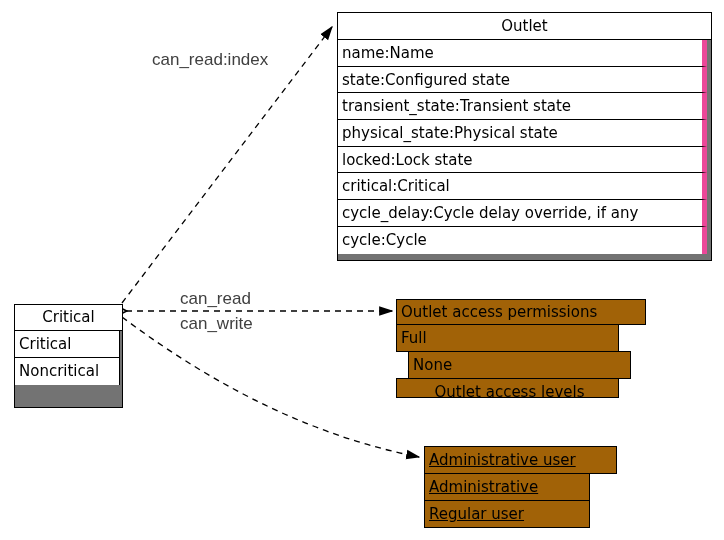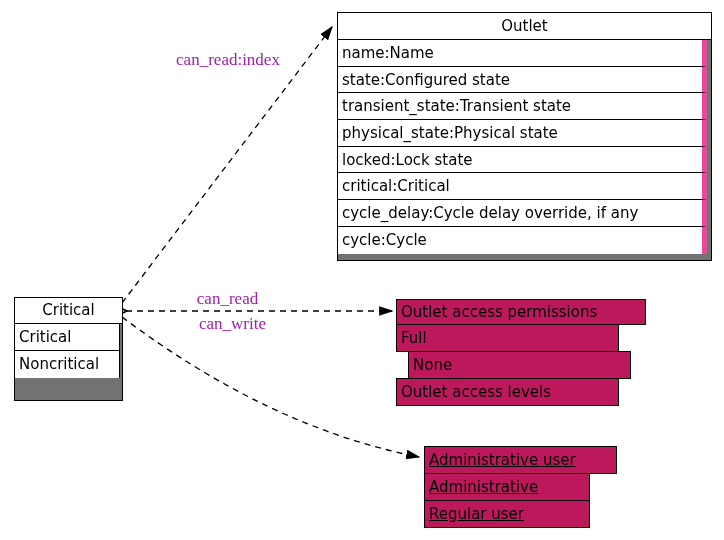--- a/index.html
+++ b/index.html
@@ -15,26 +15,26 @@
   .cell{box-sizing:border-box;background:#fff;padding-left:4px;white-space:nowrap;overflow:hidden;}
   
   .outlet-hdr{height:26px;line-height:26px;}
   .outlet-row{width:369px;height:26.7px;line-height:26.7px;border-right:5px solid #ec4899;border-bottom:1px solid #000;}
   .outlet-row.last{border-bottom:none;}
   
   .crit-hdr{height:25px;line-height:25px;}
   .crit-row{width:105px;height:27px;line-height:27px;border-right:1px solid #000;border-bottom:1px solid #000;}
   .crit-row.last{border-bottom:none;}
   
-  .stack-cell{border:1px solid #000;background:#be185d;box-sizing:border-box;padding-left:4px;white-space:nowrap;}
+  .stack-cell{border:1px solid #000;background:#a16207;box-sizing:border-box;padding-left:4px;white-space:nowrap;}
   .stack-cell + .stack-cell{margin-top:-1px;}
   .edge-label{
     position:absolute;z-index:2;
-    font-family:Liberation Serif, serif;
-    font-size:17px;color:#a21caf;text-align:center;white-space:nowrap;
+    font-family:Liberation Sans, sans-serif;
+    font-size:17px;color:#404040;text-align:left;white-space:nowrap;
   }
 </style>
 </head>
 <body>
 
 <div id="canvas">
 
   <svg id="edges" width="724" height="540" viewBox="0 0 724 540">
     <defs>
       <marker id="mFilled" viewBox="0 0 10 8" refX="9" refY="4" markerWidth="11" markerHeight="9" orient="auto">
@@ -58,31 +58,31 @@
     <div class="cell outlet-row">name:Name</div>
     <div class="cell outlet-row">state:Configured state</div>
     <div class="cell outlet-row">transient_state:Transient state</div>
     <div class="cell outlet-row">physical_state:Physical state</div>
     <div class="cell outlet-row">locked:Lock state</div>
     <div class="cell outlet-row">critical:Critical</div>
     <div class="cell outlet-row">cycle_delay:Cycle delay override, if any</div>
     <div class="cell outlet-row last">cycle:Cycle</div>
   </div>
 
-  <div class="node framed" style="left:14px;top:297px;width:109px;height:104px;">
+  <div class="node framed" style="left:14px;top:304px;width:109px;height:104px;">
     <div class="hdr-center crit-hdr">Critical</div>
     <div class="cell crit-row">Critical</div>
     <div class="cell crit-row last">Noncritical</div>
   </div>
 
   <div class="node" style="left:396px;top:299px;">
     <div class="stack-cell" style="width:250px;height:26px;line-height:24px;">Outlet access permissions</div>
     <div class="stack-cell" style="width:223px;height:28px;line-height:26px;">Full</div>
     <div class="stack-cell" style="width:223px;height:28px;line-height:26px;margin-left:12px;">None</div>
-    <div class="stack-cell" style="width:223px;height:28px;line-height:26px;">Outlet access levels</div>
+    <div class="stack-cell" style="width:223px;height:20px;line-height:26px;text-align:center;">Outlet access levels</div>
   </div>
 
   <div class="node" style="left:424px;top:446px;text-decoration:underline;">
     <div class="stack-cell" style="width:193px;height:28px;line-height:26px;">Administrative user</div>
     <div class="stack-cell" style="width:166px;height:28px;line-height:26px;">Administrative</div>
     <div class="stack-cell" style="width:166px;height:28px;line-height:26px;">Regular user</div>
   </div>
 
 </div>
 

